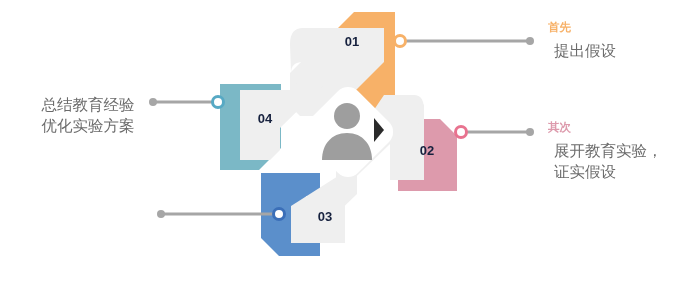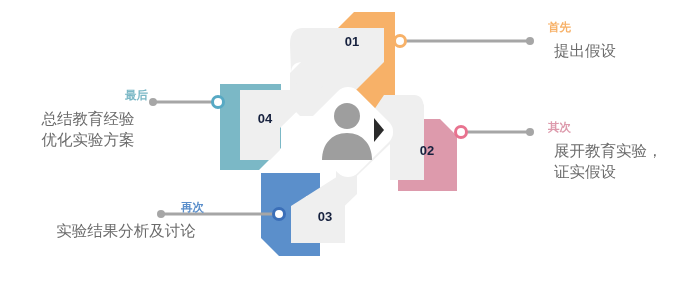--- a/index.html
+++ b/index.html
@@ -180,24 +180,19 @@
     <div class="step-kicker" style="color: rgb(247, 177, 104);">首先</div>
     <div class="step-desc" style="color: rgb(107, 107, 107);">提出假设</div>
   </div>
 
   <div class="label-block block-right" id="block-2">
     <div class="step-kicker" style="color: rgb(221, 154, 172);">其次</div>
     <div class="step-desc" style="color: rgb(107, 107, 107);">展开教育实验，
 证实假设</div>
   </div>
 
-  <div class="label-block block-left" id="block-3">
-    <div class="step-kicker" style="color: rgb(91, 143, 203);">再次</div>
-    <div class="step-desc" style="color: rgb(107, 107, 107);">实验结果分析及讨论</div>
-  </div>
 
   <div class="label-block block-left" id="block-4">
-    <div class="step-kicker" style="color: rgb(123, 184, 198);">最后</div>
     <div class="step-desc" style="color: rgb(107, 107, 107);">总结教育经验
 优化实验方案</div>
   </div>
 
 </div>
 
 </body></html>

